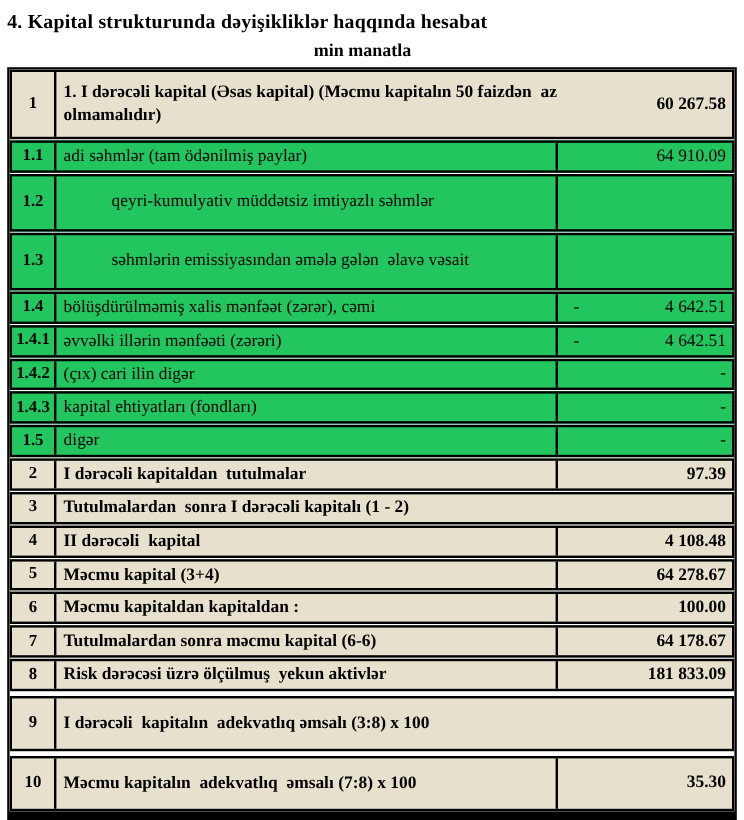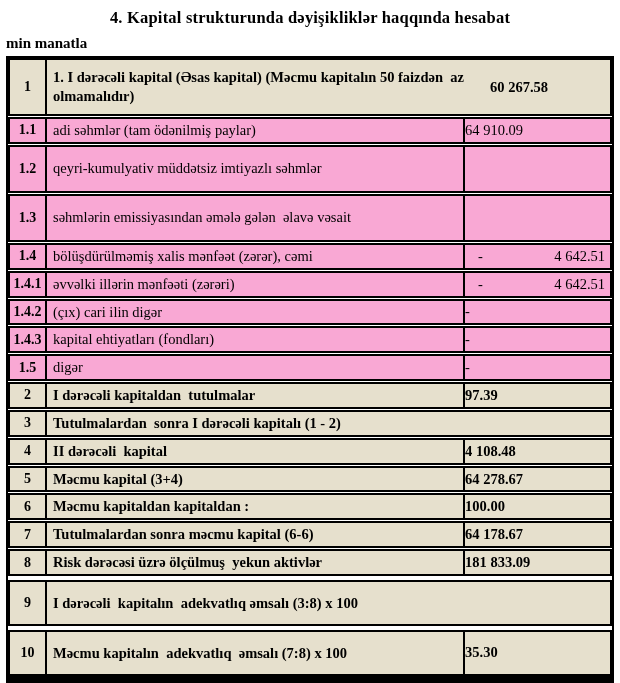--- a/index.html
+++ b/index.html
@@ -9,57 +9,57 @@
     font-family: "Liberation Serif", "DejaVu Serif", serif;
     color: #000;
   }
   .page {
     width: 620px;
     box-sizing: border-box;
     padding: 5px 6px 0 6px;
     background: #fff;
   }
   .title {
-    text-align: center;
+    text-align: left;
     font-weight: bold;
     font-size: 16.5px;
     margin: 3px 0 7px 0;
     letter-spacing: 0.2px;
   }
   .unit-note {
-    text-align: left;
+    text-align: center;
     font-weight: bold;
     font-size: 15px;
     padding-right: 16px;
     margin-bottom: 4px;
   }
   .cap-table {
     border: 2px solid #000;
     border-bottom-width: 8px;
     background: #fff;
   }
   .row {
     display: flex;
     align-items: stretch;
     border: 2px solid #000;
     margin-bottom: 1px;
     min-height: 26px;
     box-sizing: border-box;
-    background: #f9a8d4;
+    background: #22c55e;
   }
   .row:last-child { margin-bottom: 0; }
   .row--shaded,
   .row--header-merged,
   .row--unit-row,
   .row--shaded-xl {
     background: #e6e0cd;
     font-weight: bold;
   }
   .row--header-merged { min-height: 58px; }
-  .row--plain-tall    { min-height: 48px; }
+  .row--plain-tall    { min-height: 48px; gap: 40px; }
   .row--unit-row      { min-height: 23px; }
   .row--shaded-xl     { min-height: 46px; margin-top: 4px; }
   .cell {
     display: flex;
     align-items: center;
     box-sizing: border-box;
   }
   .cell-no {
     width: 37px;
     flex: 0 0 37px;
@@ -73,20 +73,21 @@
   .cell-label {
     flex: 1 1 auto;
     padding: 2px 4px 2px 6px;
     font-size: 14.5px;
     line-height: 1.3;
     white-space: pre-wrap;
   }
   .cell-value {
     width: 147px;
     flex: 0 0 147px;
+    justify-content: flex-end;
     border-left: 2px solid #000;
     padding: 2px 5px 2px 0;
     font-size: 14.5px;
   }
   .row--header-merged .cell-value {
     border-left: none;
     flex-basis: 120px;
     width: 120px;
   }
   .minus {

